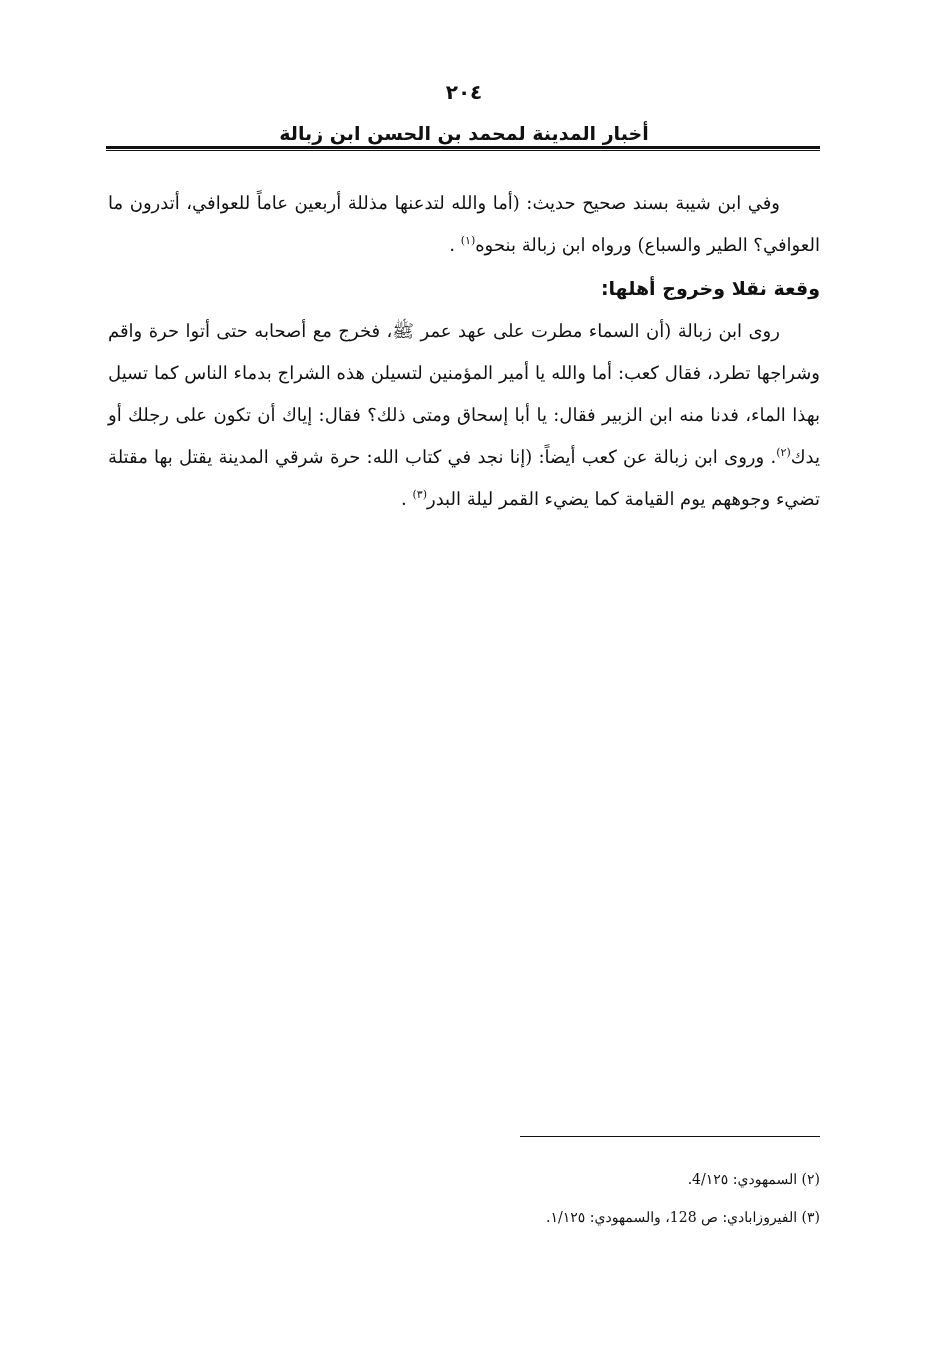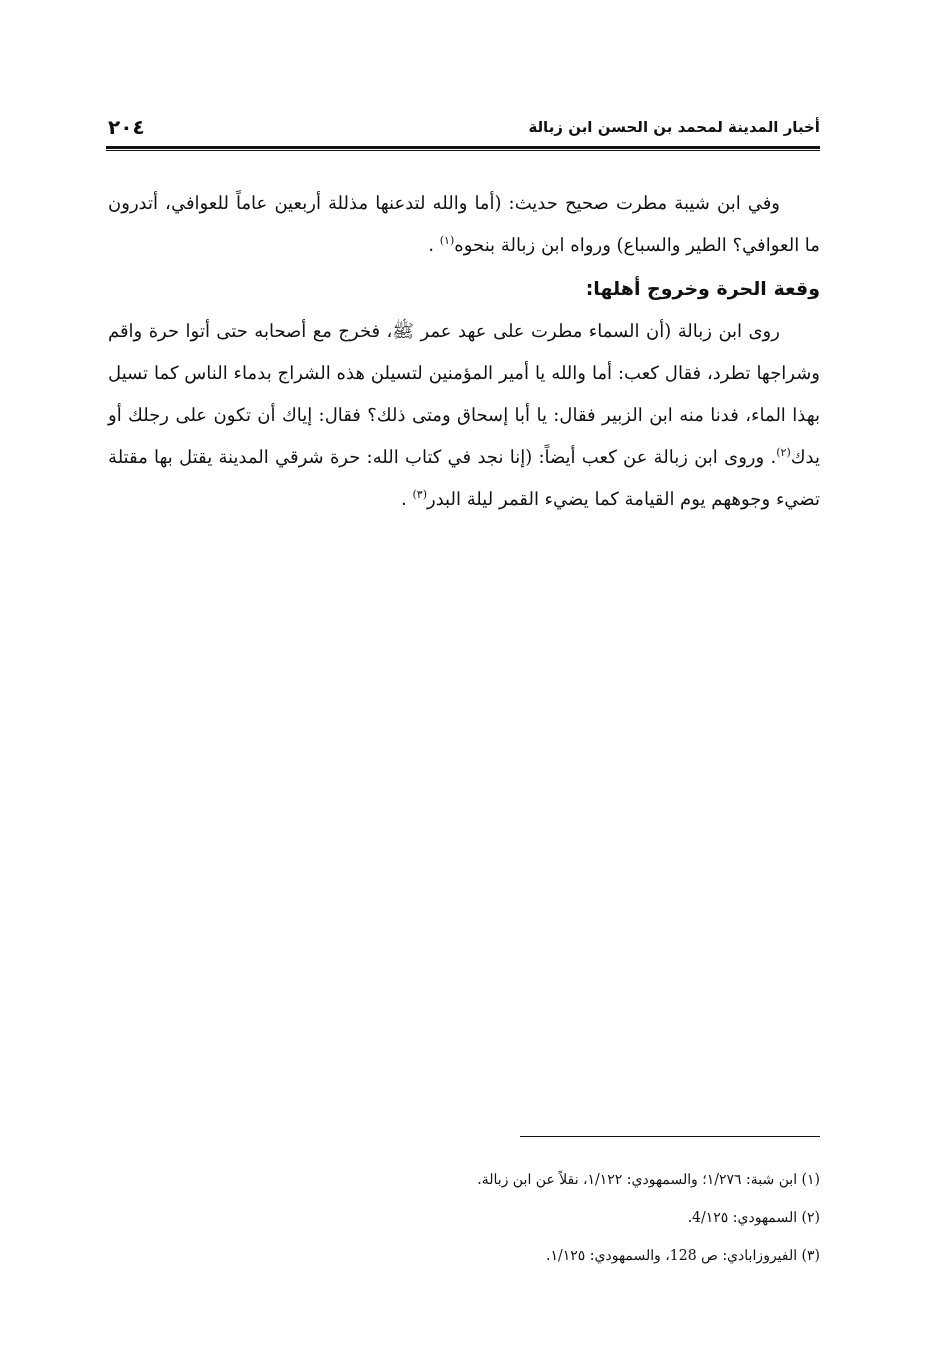--- a/index.html
+++ b/index.html
@@ -3,26 +3,27 @@
 <meta charset="utf-8">
 <style>
   html, body { margin: 0; padding: 0; background: #ffffff; }
   body {
     width: 939px; height: 1361px; position: relative; overflow: hidden;
     font-family: "DejaVu Sans", sans-serif; color: #111;
   }
   .page { position: absolute; left: 0; top: 0; width: 939px; height: 1361px; }
   .header {
     position: absolute; left: 108px; top: 110px; width: 712px; height: 34px;
-    display: flex; justify-content: space-between; align-items: center;
+    display: flex; justify-content: flex-end; align-items: center;
     direction: ltr;
+    flex-direction: column;
   }
   .header-title {
-    font-family: "DejaVu Sans", sans-serif; font-weight: bold; font-size: 15px;
-    direction: rtl; letter-spacing: -0.5px;
+    font-family: "DejaVu Sans", sans-serif; font-weight: bold; font-size: 19px;
+    direction: rtl; letter-spacing: -0.5px; margin-top: 18px;
   }
   .page-number { font-family: "DejaVu Sans", sans-serif; font-weight: bold; font-size: 20px; }
   .header-rule {
     position: absolute; left: 106px; top: 146px; width: 714px; height: 0;
     border-top: 3px solid #111; border-bottom: 1px solid #111; padding-top: 1px;
   }
   .body-text {
     position: absolute; left: 108px; top: 182px; width: 712px;
     direction: rtl; text-align: justify;
     font-family: "DejaVu Serif", serif; font-size: 18px; line-height: 42px;
@@ -49,28 +50,27 @@
 
 <div class="page">
 
   <div class="header">
     <span class="page-number">٢٠٤</span>
     <span class="header-title">أخبار المدينة لمحمد بن الحسن ابن زبالة</span>
   </div>
   <div class="header-rule"></div>
 
   <div class="body-text">
-    <p class="indent"><span>وفي ابن شيبة مطرت صحيح حديث: (أما والله لتدعنها مذللة أربعين عاماً للعوافي، أتدرون ما العوافي؟ الطير والسباع) ورواه ابن زبالة بنحوه</span><sup>(١)</sup> <span>.</span></p>
+    <p class="indent"><span>وفي ابن شيبة بسند صحيح حديث: (أما والله لتدعنها مذللة أربعين عاماً للعوافي، أتدرون ما العوافي؟ الطير والسباع) ورواه ابن زبالة بنحوه</span><sup>(١)</sup> <span>.</span></p>
 
-    <h2 class="section-heading">وقعة الحرة وخروج أهلها:</h2>
+    <h2 class="section-heading">وقعة نقلا وخروج أهلها:</h2>
 
     <p class="indent"><span>روى ابن زبالة (أن السماء مطرت على عهد عمر ﷺ، فخرج مع أصحابه حتى أتوا حرة واقم وشراجها تطرد، فقال كعب: أما والله يا أمير المؤمنين لتسيلن هذه الشراج بدماء الناس كما تسيل بهذا الماء، فدنا منه ابن الزبير فقال: يا أبا إسحاق ومتى ذلك؟ فقال: إياك أن تكون على رجلك أو يدك</span><sup>(٢)</sup><span>. وروى ابن زبالة عن كعب أيضاً: (إنا نجد في كتاب الله: حرة شرقي المدينة يقتل بها مقتلة تضيء وجوههم يوم القيامة كما يضيء القمر ليلة البدر</span><sup>(٣)</sup> <span>.</span></p>
   </div>
 
   <div class="footnote-rule"></div>
 
   <div class="footnotes">
-    <div>(١) ابن شبة: ١/٢٧٦؛ والسمهودي: ١/١٢٢، نقلاً عن ابن زبالة.</div>
     <div>(٢) السمهودي: 4/١٢٥.</div>
     <div>(٣) الفيروزابادي: ص 128، والسمهودي: ١/١٢٥.</div>
   </div>
 
 </div>
 
 </body></html>

